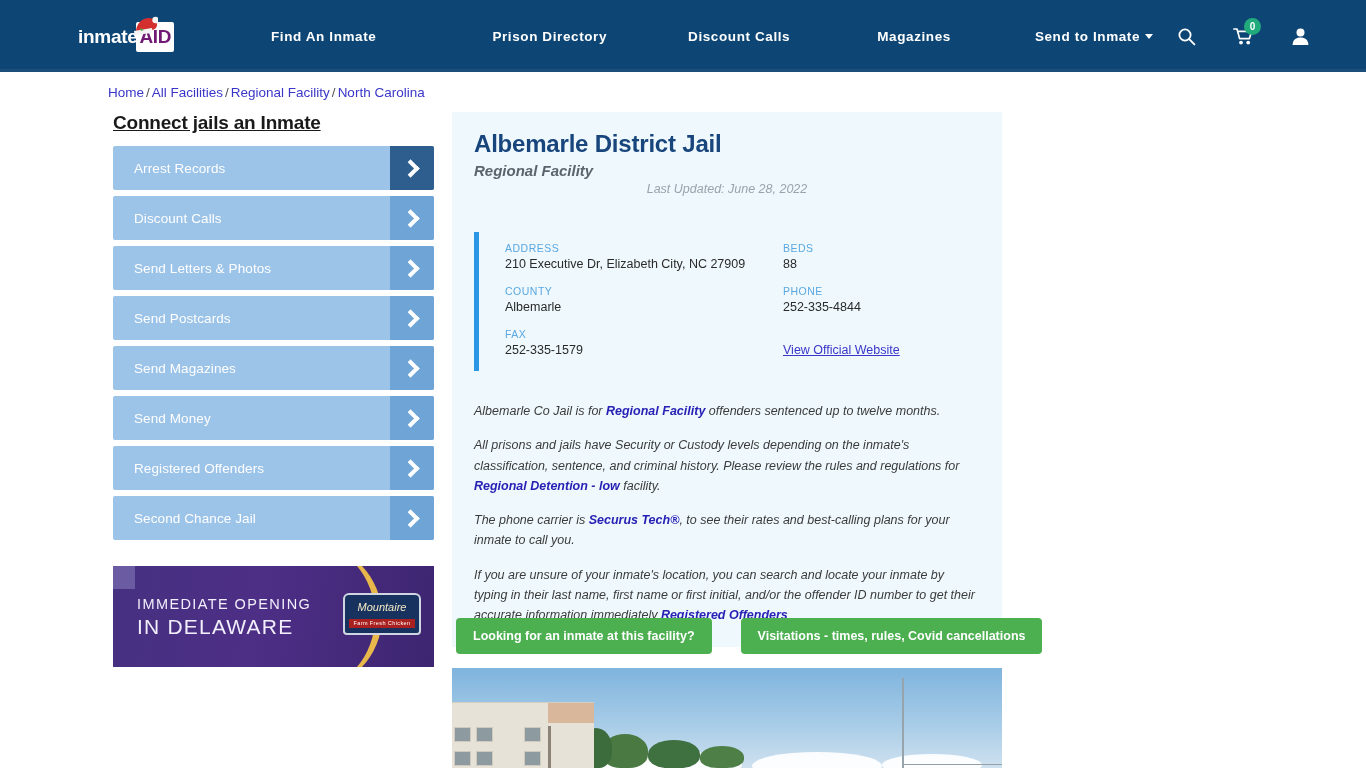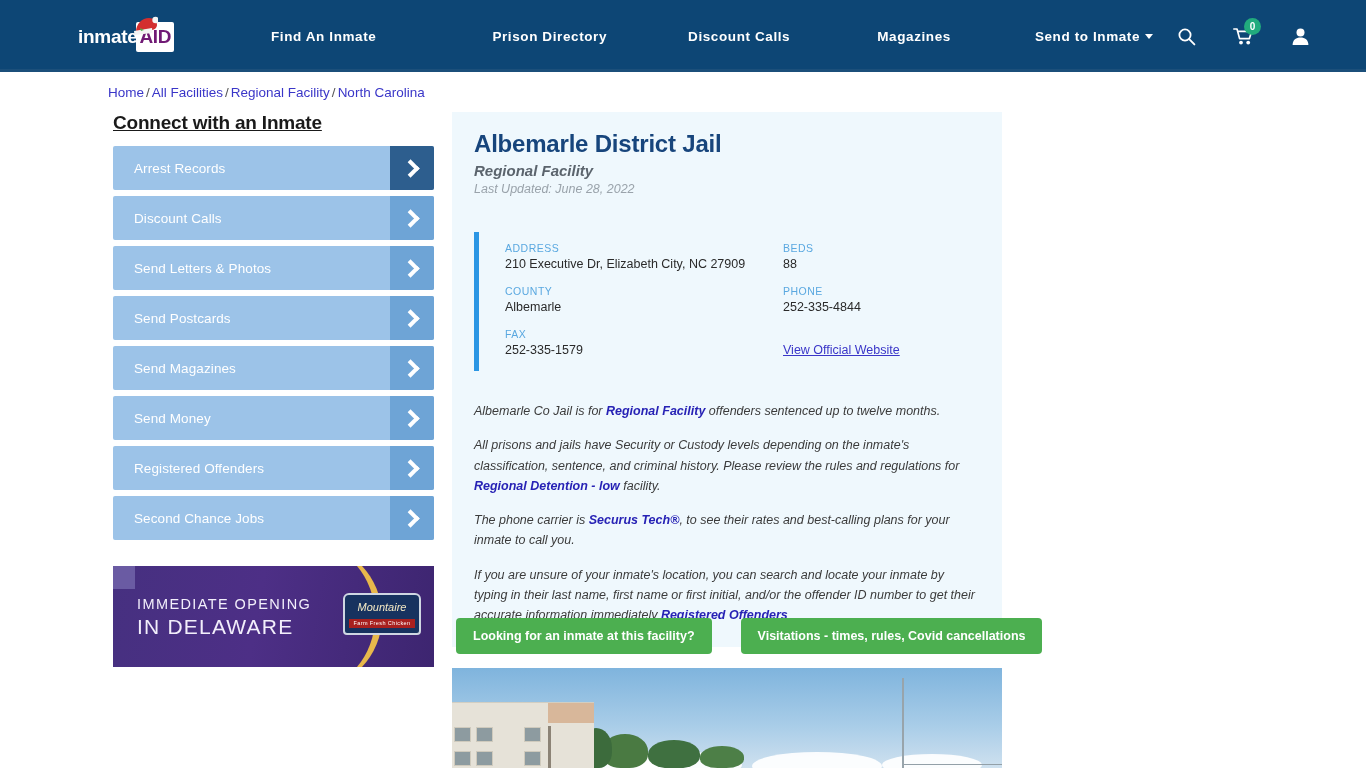--- a/index.html
+++ b/index.html
@@ -261,20 +261,21 @@
     font-size: 15px;
     font-weight: bold;
     font-style: italic;
     color: #5b646d;
   }
   .facility-updated {
     margin: 3px 0 0 0;
     font-size: 12.5px;
     font-style: italic;
     color: #9aa3ab;
+    text-align: center;
   }
 
   .info-block {
     position: relative;
     margin-top: 36px;
     padding: 10px 0 14px 26px;
     border-left: 5px solid #2b96e4;
     display: grid;
     grid-template-columns: 278px 1fr;
     grid-auto-rows: auto;
@@ -432,21 +433,21 @@
       </svg>
     </div>
   </div>
 </div>
 
 <div class="breadcrumb">
   <a>Home</a><span class="bc-sep">/</span><a>All Facilities</a><span class="bc-sep">/</span><a>Regional Facility</a><span class="bc-sep">/</span><a>North Carolina</a>
 </div>
 
 <div class="sidebar">
-  <h2 class="sidebar-title">Connect with an Inmate</h2>
+  <h2 class="sidebar-title">Connect jails an Inmate</h2>
 
   <div class="side-btn active">
     <span class="side-btn-label">Arrest Records</span>
     <span class="side-btn-arrow">
         <i class="chev"></i>
       </span>
   </div>
   <div class="side-btn">
     <span class="side-btn-label">Discount Calls</span>
     <span class="side-btn-arrow">
@@ -477,21 +478,21 @@
         <i class="chev"></i>
       </span>
   </div>
   <div class="side-btn">
     <span class="side-btn-label">Registered Offenders</span>
     <span class="side-btn-arrow">
         <i class="chev"></i>
       </span>
   </div>
   <div class="side-btn">
-    <span class="side-btn-label">Second Chance Jobs</span>
+    <span class="side-btn-label">Second Chance Jail</span>
     <span class="side-btn-arrow">
         <i class="chev"></i>
       </span>
   </div>
 </div>
 
 <div class="ad-banner">
   <div class="ad-corner"></div>
   <div class="ad-swoosh"></div>
   <div class="ad-text">

